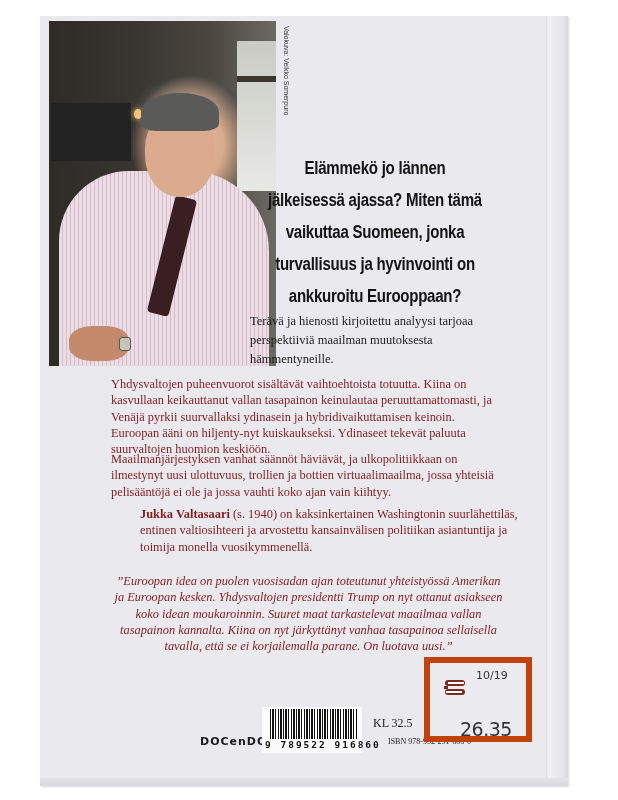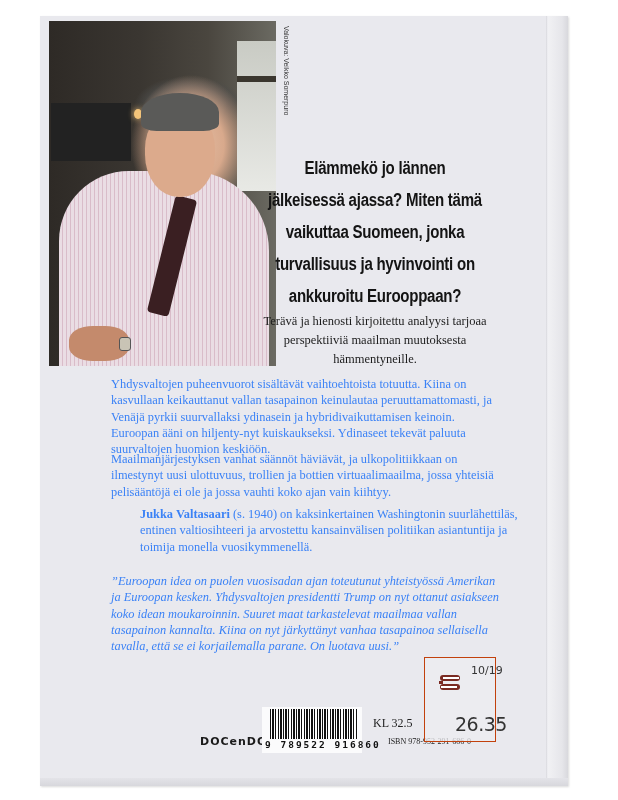--- a/index.html
+++ b/index.html
@@ -65,54 +65,54 @@
 
   .headline {
     position: absolute; left: 250px; top: 152px; width: 250px;
     font-family: "Liberation Sans", "DejaVu Sans", sans-serif; font-weight: bold;
     font-size: 17.5px; line-height: 32px; text-align: center; color: #141414;
     letter-spacing: -0.3px; transform: scaleX(0.86); transform-origin: center top;
   }
 
   .lead {
     position: absolute; left: 250px; top: 312px; width: 250px;
-    font-size: 12.5px; line-height: 19px; color: #1c1c1c; text-align: center;
+    font-size: 12.5px; line-height: 19px; color: #1c1c1c;
   }
 
   .body-text {
     position: absolute; left: 111px; width: 395px;
-    font-size: 12.4px; line-height: 16.3px; color: #3b82f6;
+    font-size: 12.4px; line-height: 16.3px; color: #7f1d1d;
   }
   .p1 { top: 376px; }
   .p2 { top: 451px; }
   .p3 { top: 506px; margin-left: 29px; }
   .p3 b { font-weight: bold; }
-  .quote { top: 573px; font-style: italic; }
+  .quote { top: 573px; font-style: italic; text-align: center; }
   .publisher {
     position: absolute; left: 200px; top: 735px;
     font-family: "DejaVu Sans", sans-serif; font-weight: bold; font-size: 11px;
     letter-spacing: 1px; color: #1a1a1a;
   }
   .barcode {
     position: absolute; left: 270px; top: 709px; width: 88px; height: 30px;
     background: repeating-linear-gradient(90deg,
       #111 0 1px, #fff 1px 2px, #111 2px 4px, #fff 4px 5px, #111 5px 6px, #fff 6px 8px,
       #111 8px 9px, #fff 9px 10px, #111 10px 12px, #fff 12px 13px);
   }
   .barcode-bg { position: absolute; left: 262px; top: 707px; width: 100px; height: 46px; background: #fbfbfc; }
   .barcode-digits {
     position: absolute; left: 265px; top: 739px; font-family: "DejaVu Sans Mono", monospace;
     font-weight: bold; font-size: 9.5px; letter-spacing: 2px; color: #111;
   }
   .kl { position: absolute; left: 373px; top: 716px; font-size: 12px; color: #222; }
   .isbn { position: absolute; left: 388px; top: 737px; font-size: 8px; color: #222; }
 
   .sticker {
-    position: absolute; left: 424px; top: 657px; width: 72px; height: 85px;
-    background: rgba(236,236,240,0.75); border: 1px solid #c2410c;
+    position: absolute; left: 424px; top: 657px; width: 108px; height: 85px;
+    background: rgba(236,236,240,0.75); border: 6px solid #c2410c;
   }
   .sticker-date {
     position: absolute; left: 46px; top: 6px; font-family: "DejaVu Sans", sans-serif;
     font-size: 11px; color: #333;
   }
   .sticker-icon { position: absolute; left: 12px; top: 15px; width: 26px; height: 20px; }
   .sticker-price {
     position: absolute; left: 30px; top: 55px; font-family: "DejaVu Sans", sans-serif;
     font-size: 19px; color: #333; letter-spacing: -0.5px;
   }

